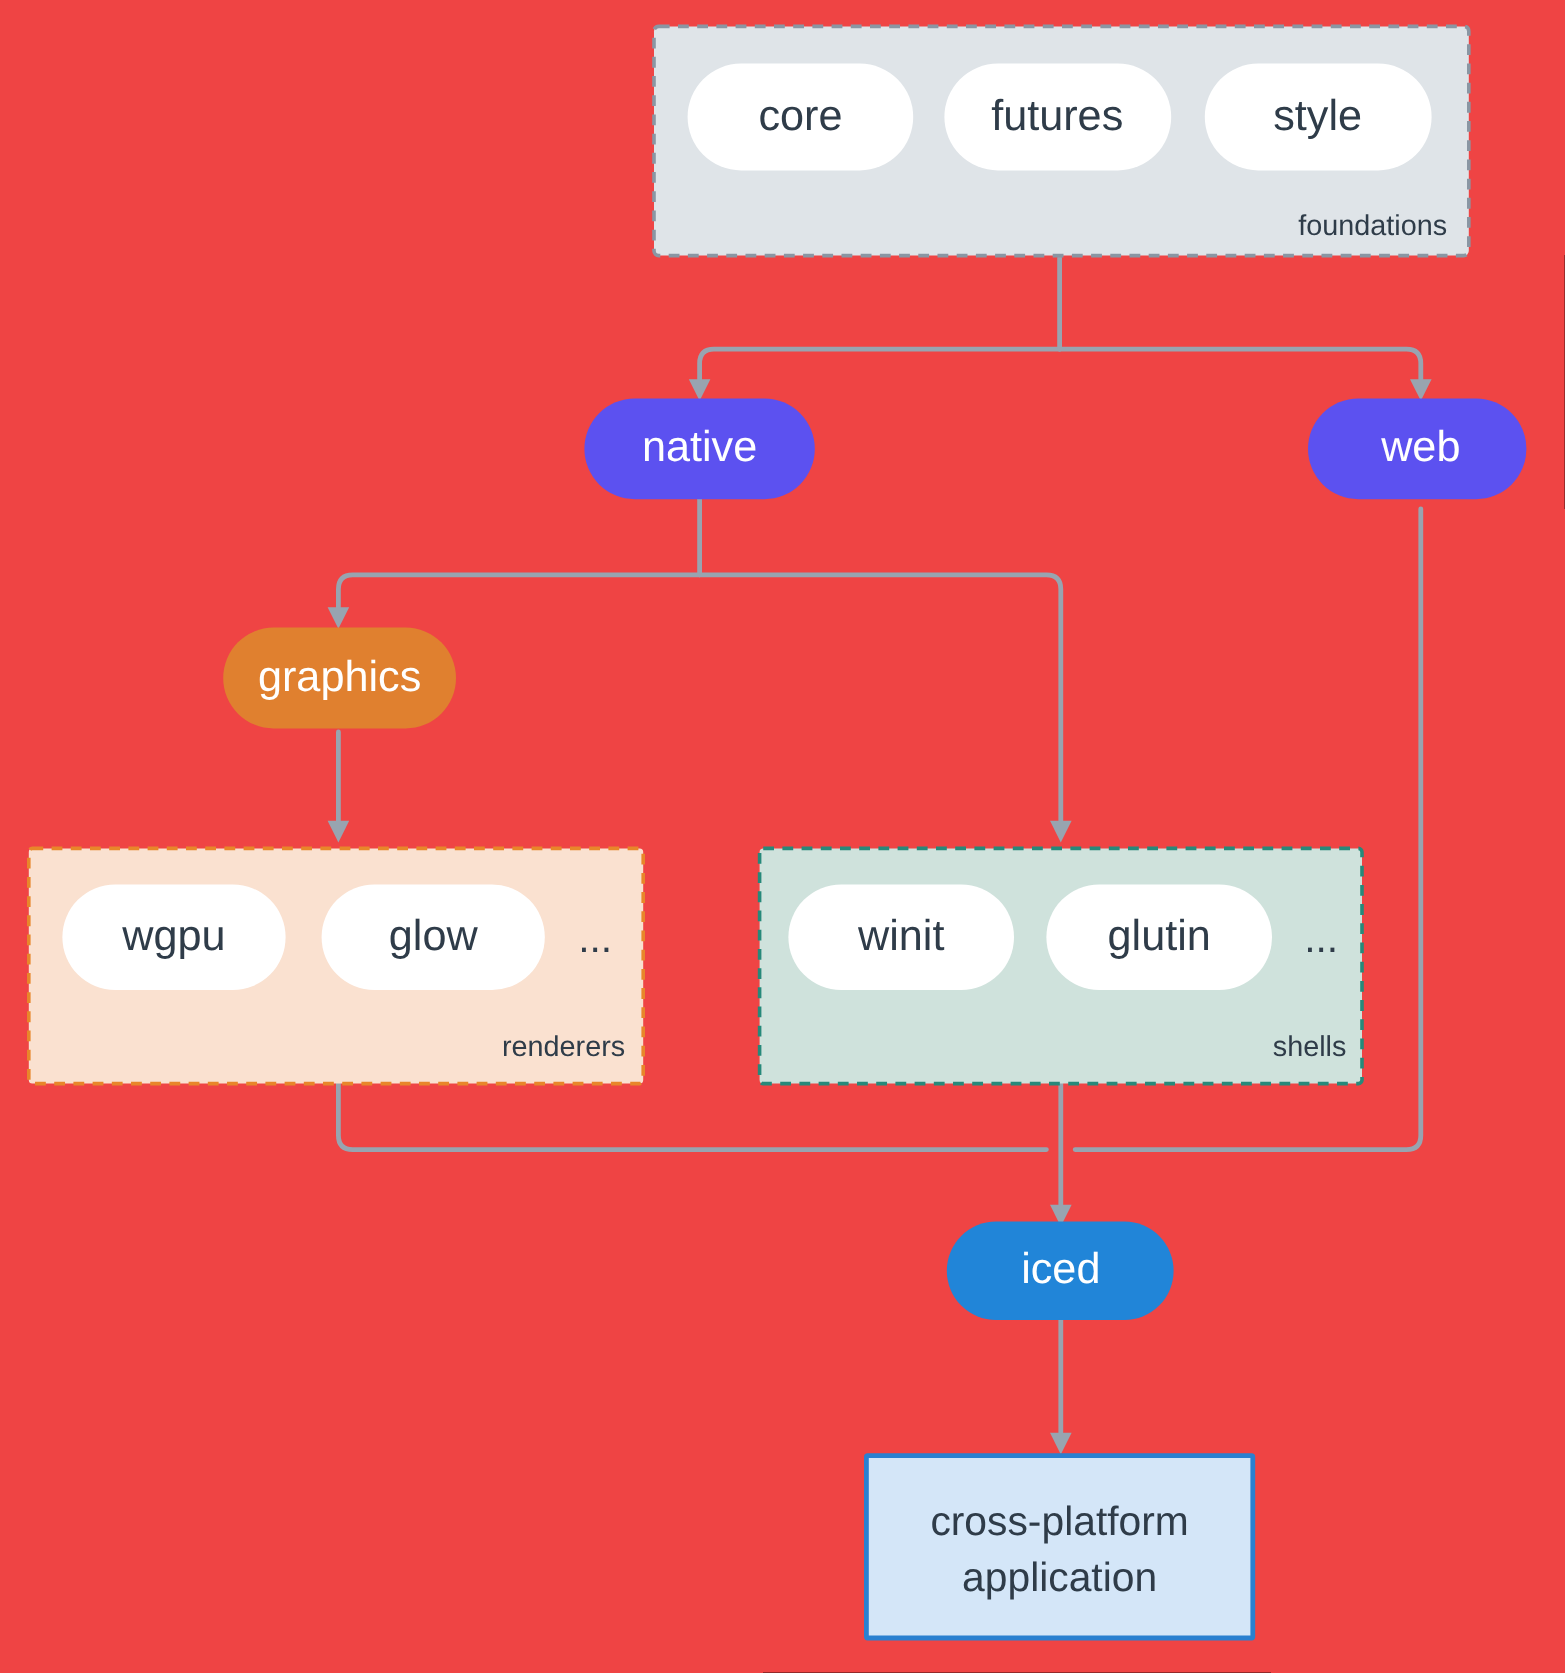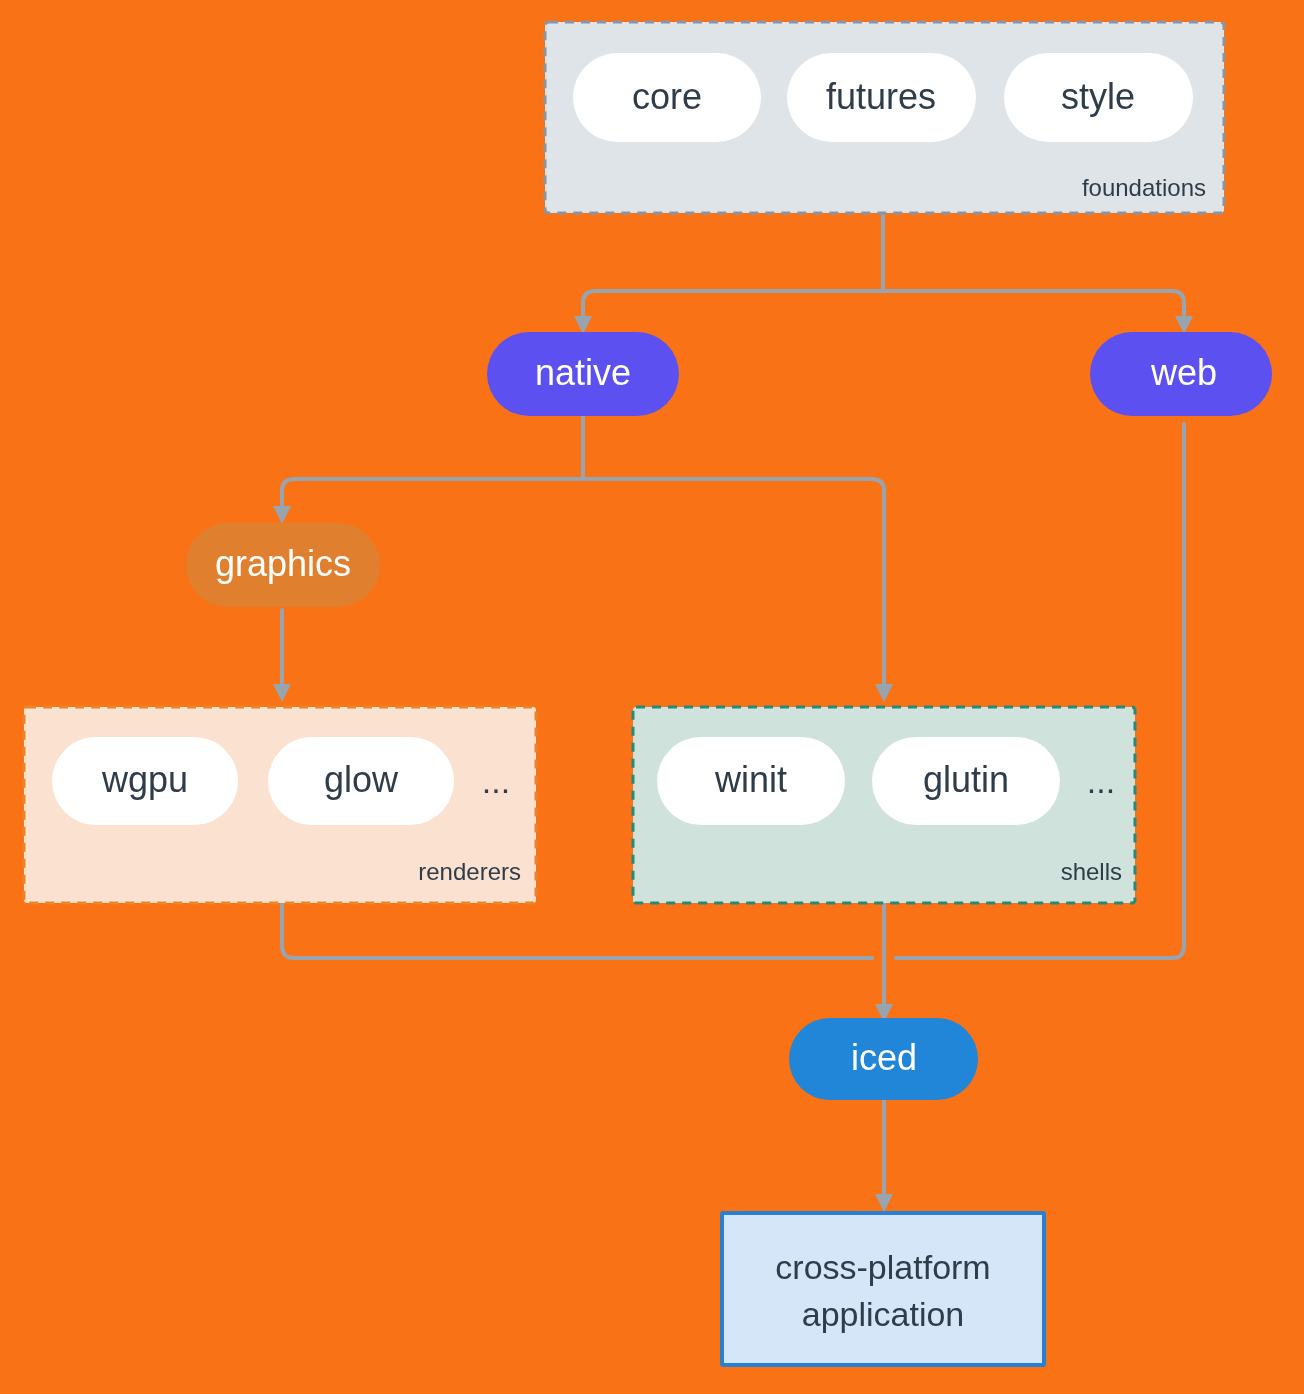--- a/index.html
+++ b/index.html
@@ -10,21 +10,21 @@
   body {
     width: 1304px;
     height: 1394px;
     overflow: hidden;
     font-family: "Liberation Sans", sans-serif;
   }
   #diagram-root {
     position: relative;
     width: 1304px;
     height: 1394px;
-    background: #f97316;
+    background: #ef4444;
   }
   svg#diagram {
     display: block;
     width: 1304px;
     height: 1394px;
   }
   .grp-label {
     font-family: "Liberation Sans", sans-serif;
     font-size: 24px;
     fill: #2f3c49;

